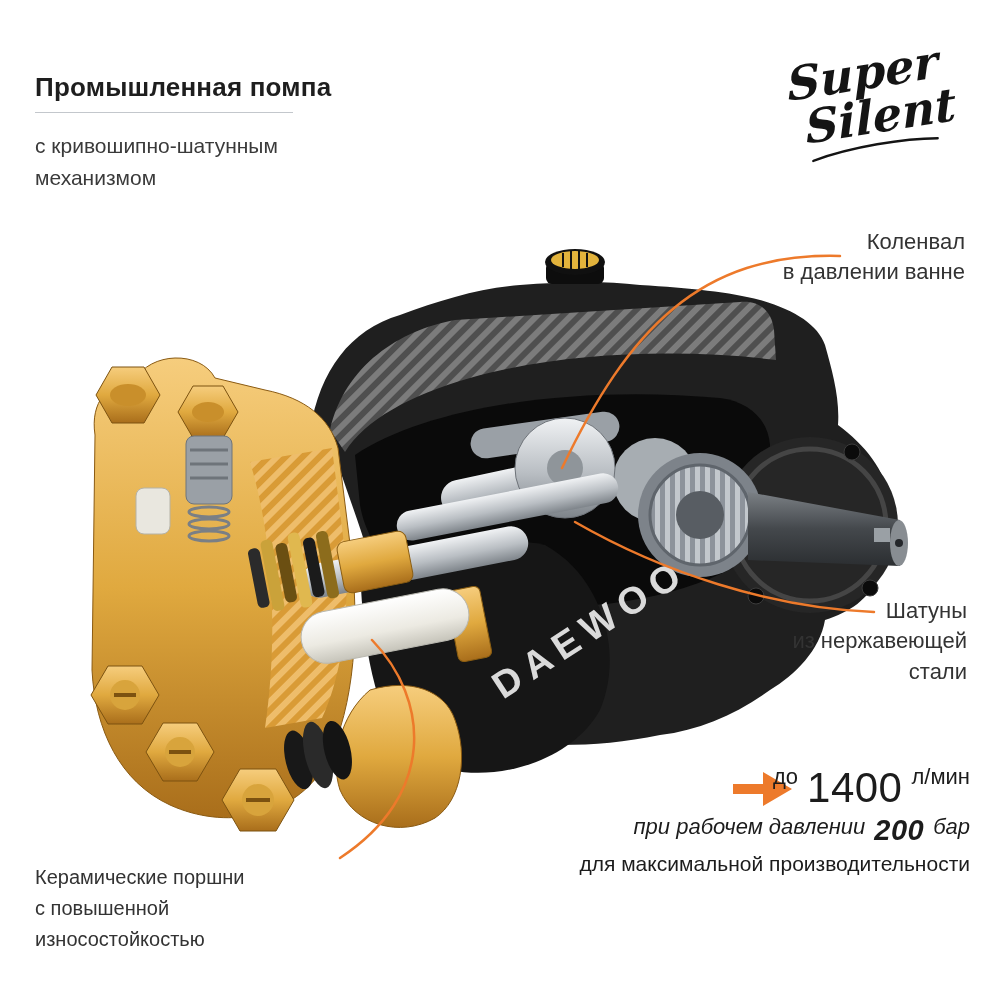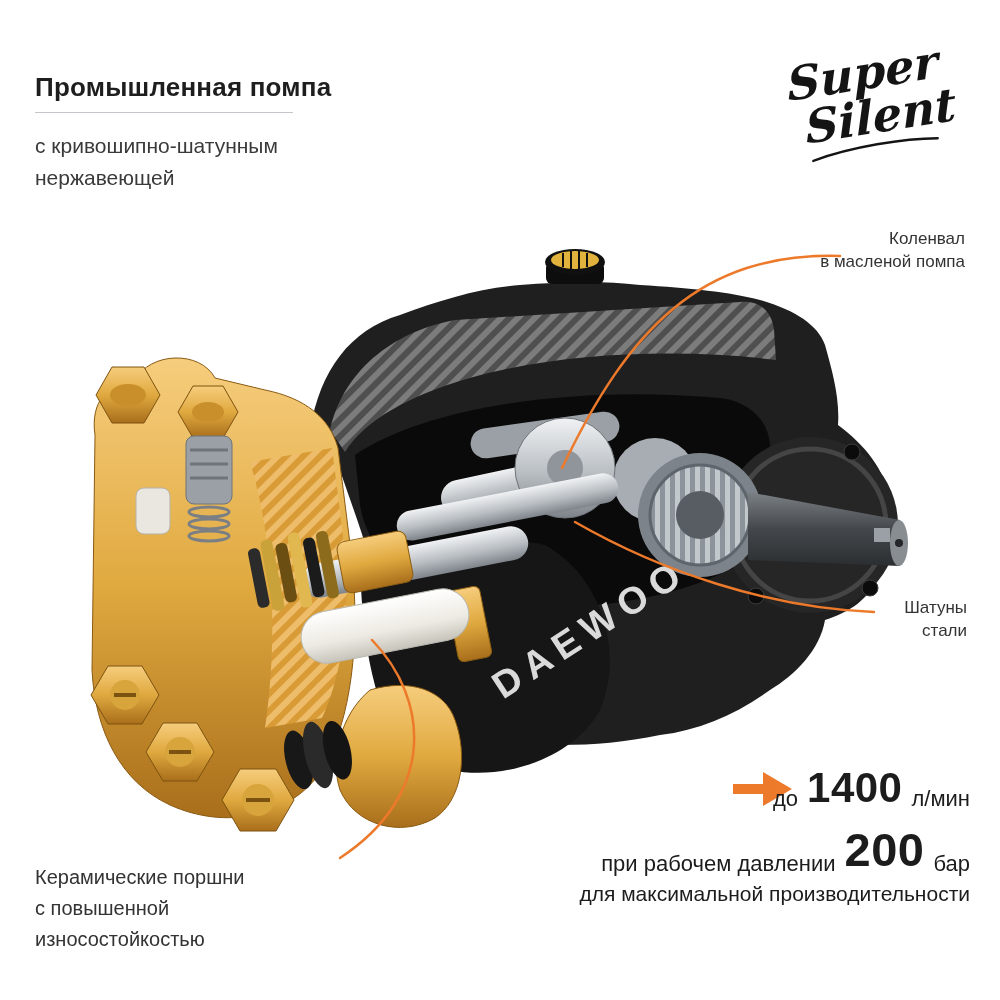--- a/index.html
+++ b/index.html
@@ -30,35 +30,35 @@
     position:absolute;right:44px;top:50px;
     transform:rotate(-9deg) skewX(-6deg);
     font-family:"DejaVu Serif","Liberation Serif",serif;
     font-style:italic;font-weight:700;
     font-size:46px;line-height:.98;color:#141414;
     text-align:left;
   }
   .script-l2{margin-left:16px;}
   .script-underline{display:block;margin:2px 0 0 20px;}
 
-  .callout{font-size:17px;line-height:1.38;color:#333333;}
+  .callout{font-size:22px;line-height:1.38;color:#333333;}
   .callout-crankshaft{position:absolute;right:35px;top:227px;text-align:right;}
   .callout-rods{position:absolute;right:33px;top:596px;text-align:right;}
   .callout-pistons{position:absolute;left:35px;top:862px;font-size:20px;line-height:1.55;}
 
   .specs{
     position:absolute;right:30px;top:764px;
     text-align:right;color:#1c1c1c;
   }
-  .spec-row{display:flex;justify-content:flex-end;align-items:flex-end;gap:9px;}
+  .spec-row{display:flex;justify-content:flex-end;align-items:flex-start;gap:9px;}
   .spec-prefix,.spec-unit{font-size:22px;}
-  .spec-value-big{font-size:42px;font-weight:700;letter-spacing:.5px;}
-  .spec-value-mid{font-size:47px;font-weight:800;letter-spacing:.5px;}
+  .spec-value-big{font-size:42px;font-weight:400;letter-spacing:.5px;}
+  .spec-value-mid{font-size:29px;font-weight:800;letter-spacing:.5px;}
   .spec-note{font-size:21px;margin-top:5px;margin-left:44px;}
-  .spec-row + .spec-row{margin-top:10px;}
+  .spec-row + .spec-row{margin-top:2px;font-style:italic;}
 </style>
 </head>
 <body>
 
 <div class="page">
 
   <svg class="illustration" viewBox="0 0 1000 1000" xmlns="http://www.w3.org/2000/svg">
     <defs>
       <linearGradient id="gold" x1="0" y1="0" x2="0" y2="1">
         <stop offset="0" stop-color="#f6cd7d"></stop>
@@ -231,38 +231,39 @@
     <path d="M874,612 C770,608 662,572 575,522" fill="none" stroke="#ED7A2B" stroke-width="2.5" stroke-linecap="round"></path>
     <path d="M372,640 C430,700 436,795 340,858" fill="none" stroke="#ED7A2B" stroke-width="2.5" stroke-linecap="round"></path>
 
     <polygon fill="#ED7A2B" points="733,784 763,784 763,772 792,789 763,806 763,794 733,794"></polygon>
   </svg>
 
   <div class="header-title">Промышленная помпа</div>
   <div class="title-rule"></div>
   <div class="subtitle">
     <div>с кривошипно-шатунным</div>
-    <div>нержавеющей</div>
+    <div>механизмом</div>
   </div>
 
   <div class="script">
     <div class="script-l1">Super</div>
     <div class="script-l2">Silent</div>
     <svg class="script-underline" width="130" height="12" viewBox="0 0 130 12">
       <path d="M2,9 C40,1 95,1 128,6" fill="none" stroke="#141414" stroke-width="2.5" stroke-linecap="round"></path>
     </svg>
   </div>
 
   <div class="callout callout-crankshaft">
     <div>Коленвал</div>
-    <div>в масленой помпа</div>
+    <div>в давлении ванне</div>
   </div>
 
   <div class="callout callout-rods">
     <div>Шатуны</div>
+    <div>из нержавеющей</div>
     <div>стали</div>
   </div>
 
   <div class="callout callout-pistons">
     <div>Керамические поршни</div>
     <div>с повышенной</div>
     <div>износостойкостью</div>
   </div>
 
   <div class="specs">

